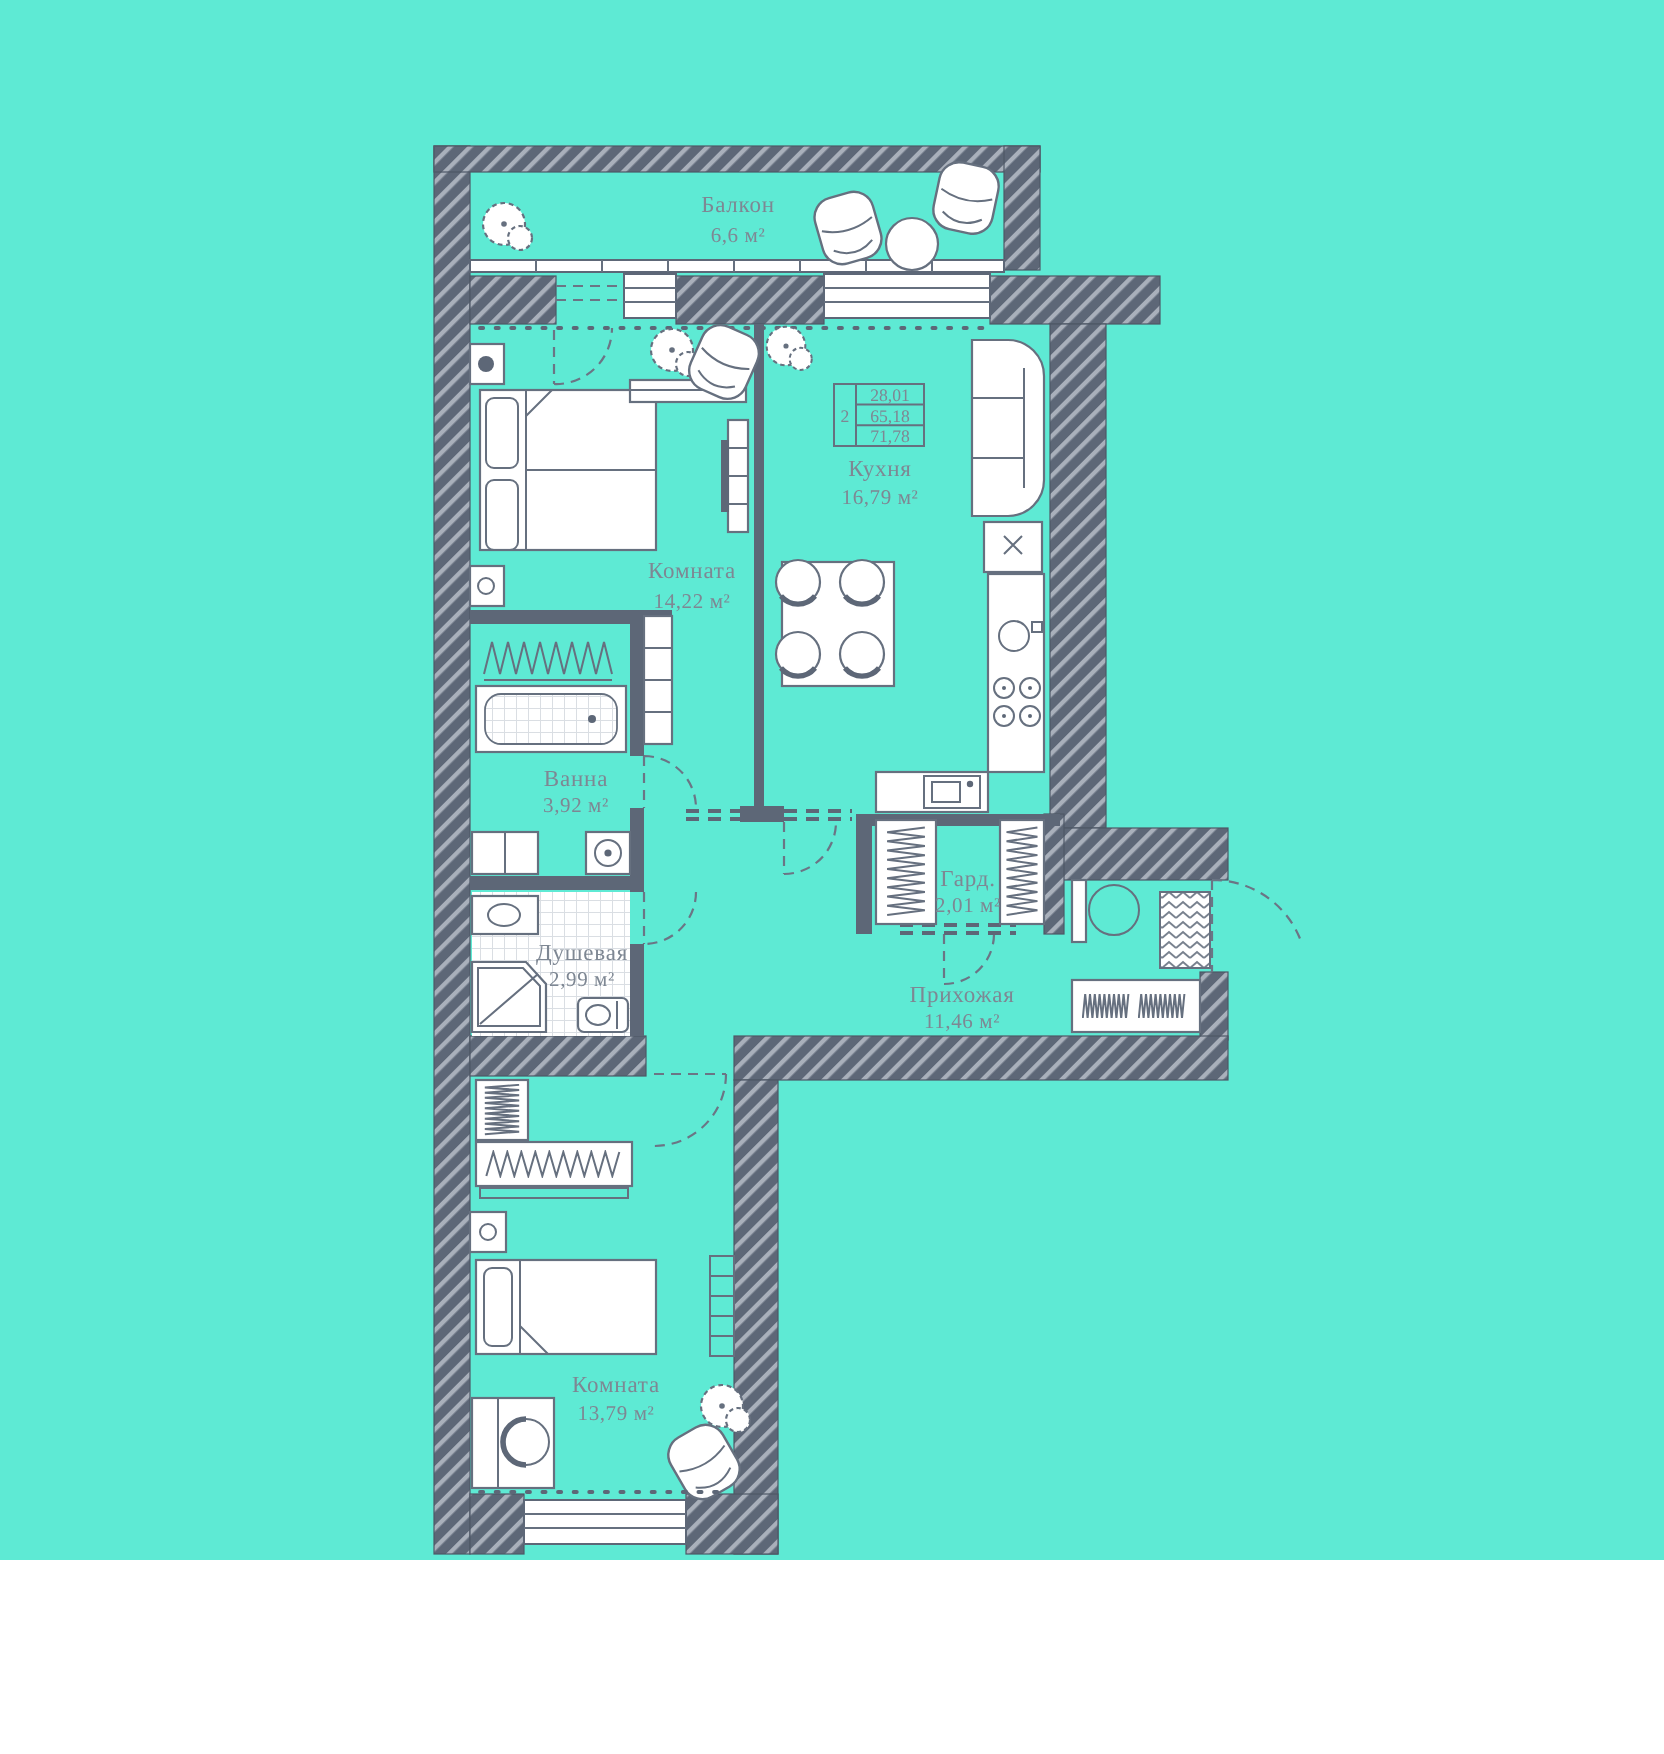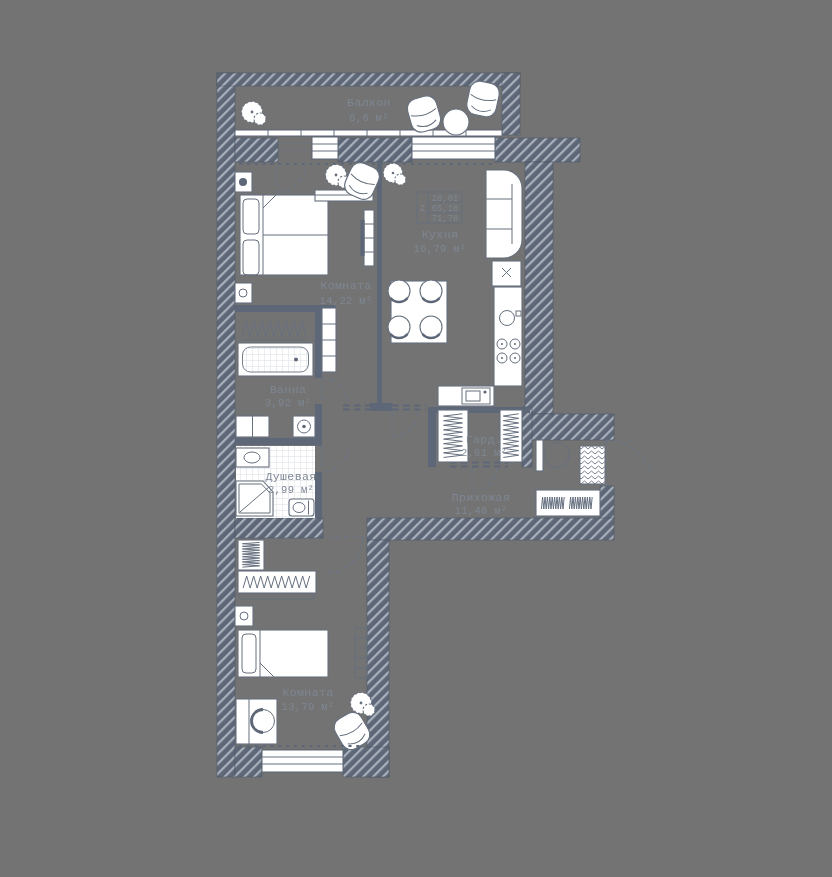--- a/index.html
+++ b/index.html
@@ -1,17 +1,17 @@
 <!DOCTYPE html>
 <html><head>
 <meta charset="utf-8">
 <style>
   html,body{margin:0;padding:0;background:#ffffff;}
-  #stage{position:relative;width:832px;height:877px;background:#737373;overflow:hidden;
-         font-family:Liberation Mono, monospace;}
+  #stage{position:relative;width:832px;height:780px;background:#5eead4;overflow:hidden;
+         font-family:Liberation Serif, serif;}
   svg{position:absolute;left:0;top:0;}
   .w   {fill:url(#hatch);stroke:#4e5866;stroke-width:.6;}
   .ws  {fill:#5d6777;}
   .f   {fill:#ffffff;stroke:#66707f;stroke-width:1.1;}
   .f2  {fill:none;stroke:#66707f;stroke-width:1;}
   .fd  {fill:#5d6777;}
   .tileF{fill:url(#tile);stroke:#66707f;stroke-width:.9;}
   .dash{fill:none;stroke:#6b7585;stroke-width:1.1;stroke-dasharray:5 3.5;}
   .dash2{fill:none;stroke:#5d6777;stroke-width:1.9;stroke-dasharray:6.5 4.5;}
   .dot {fill:none;stroke:#5d6777;stroke-width:1.9;stroke-dasharray:1.6 6.2;stroke-linecap:round;}

